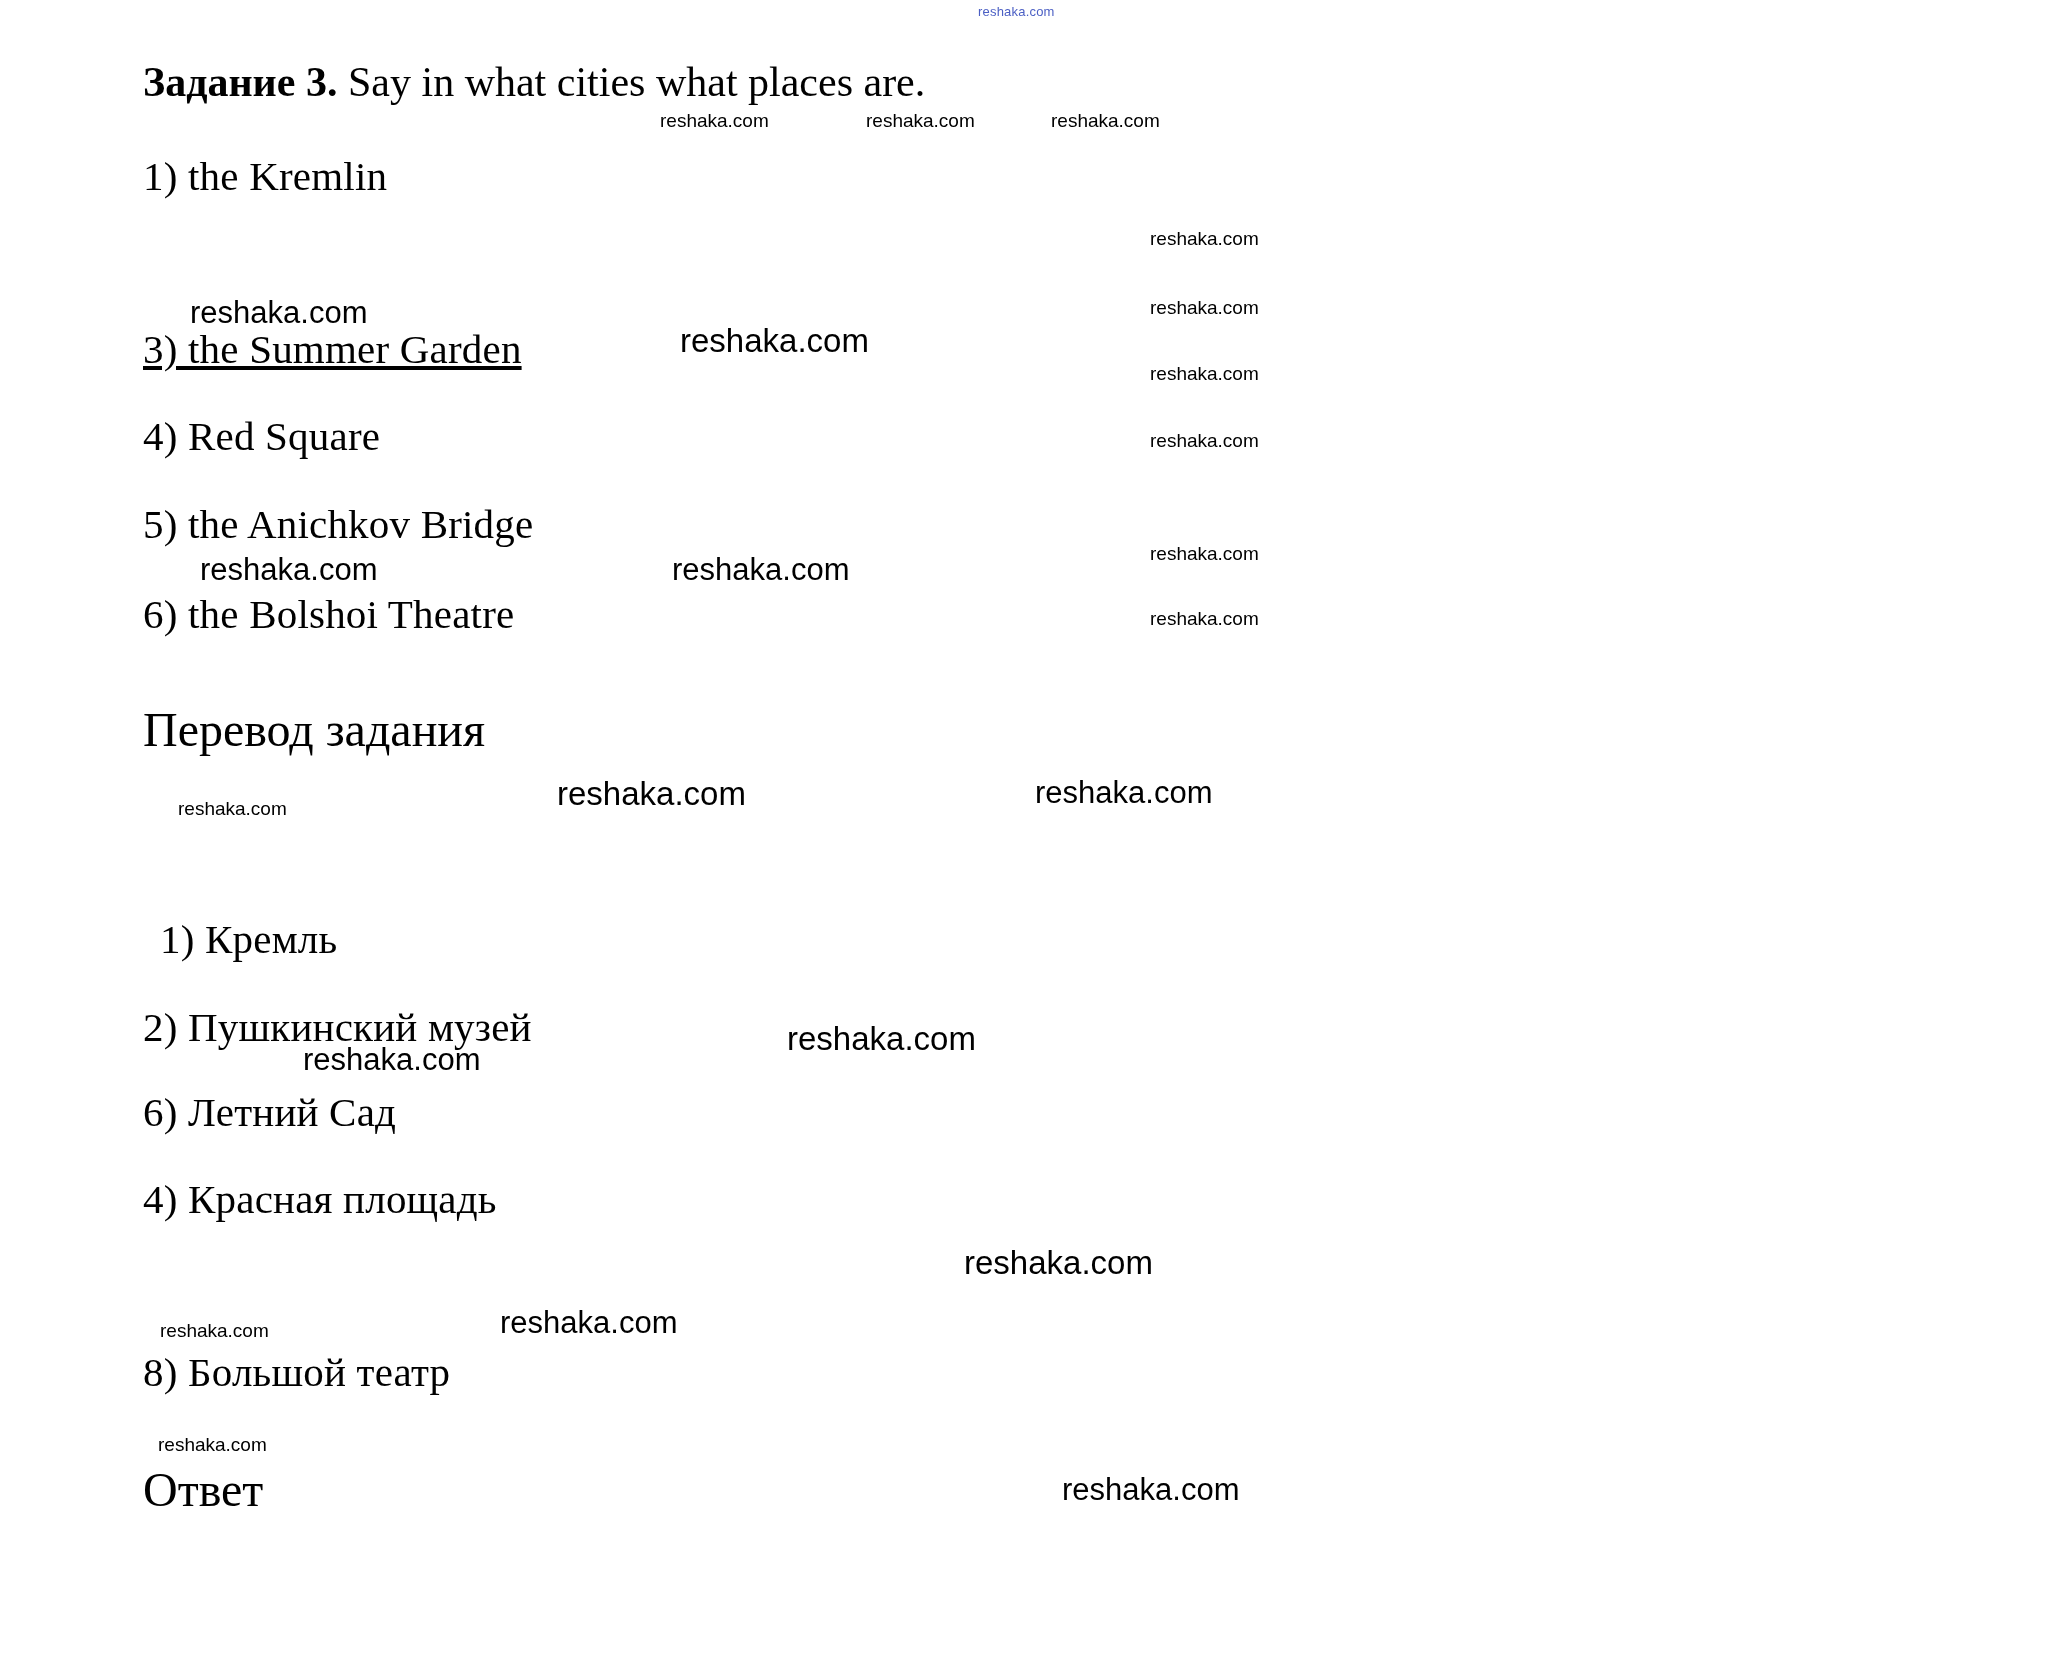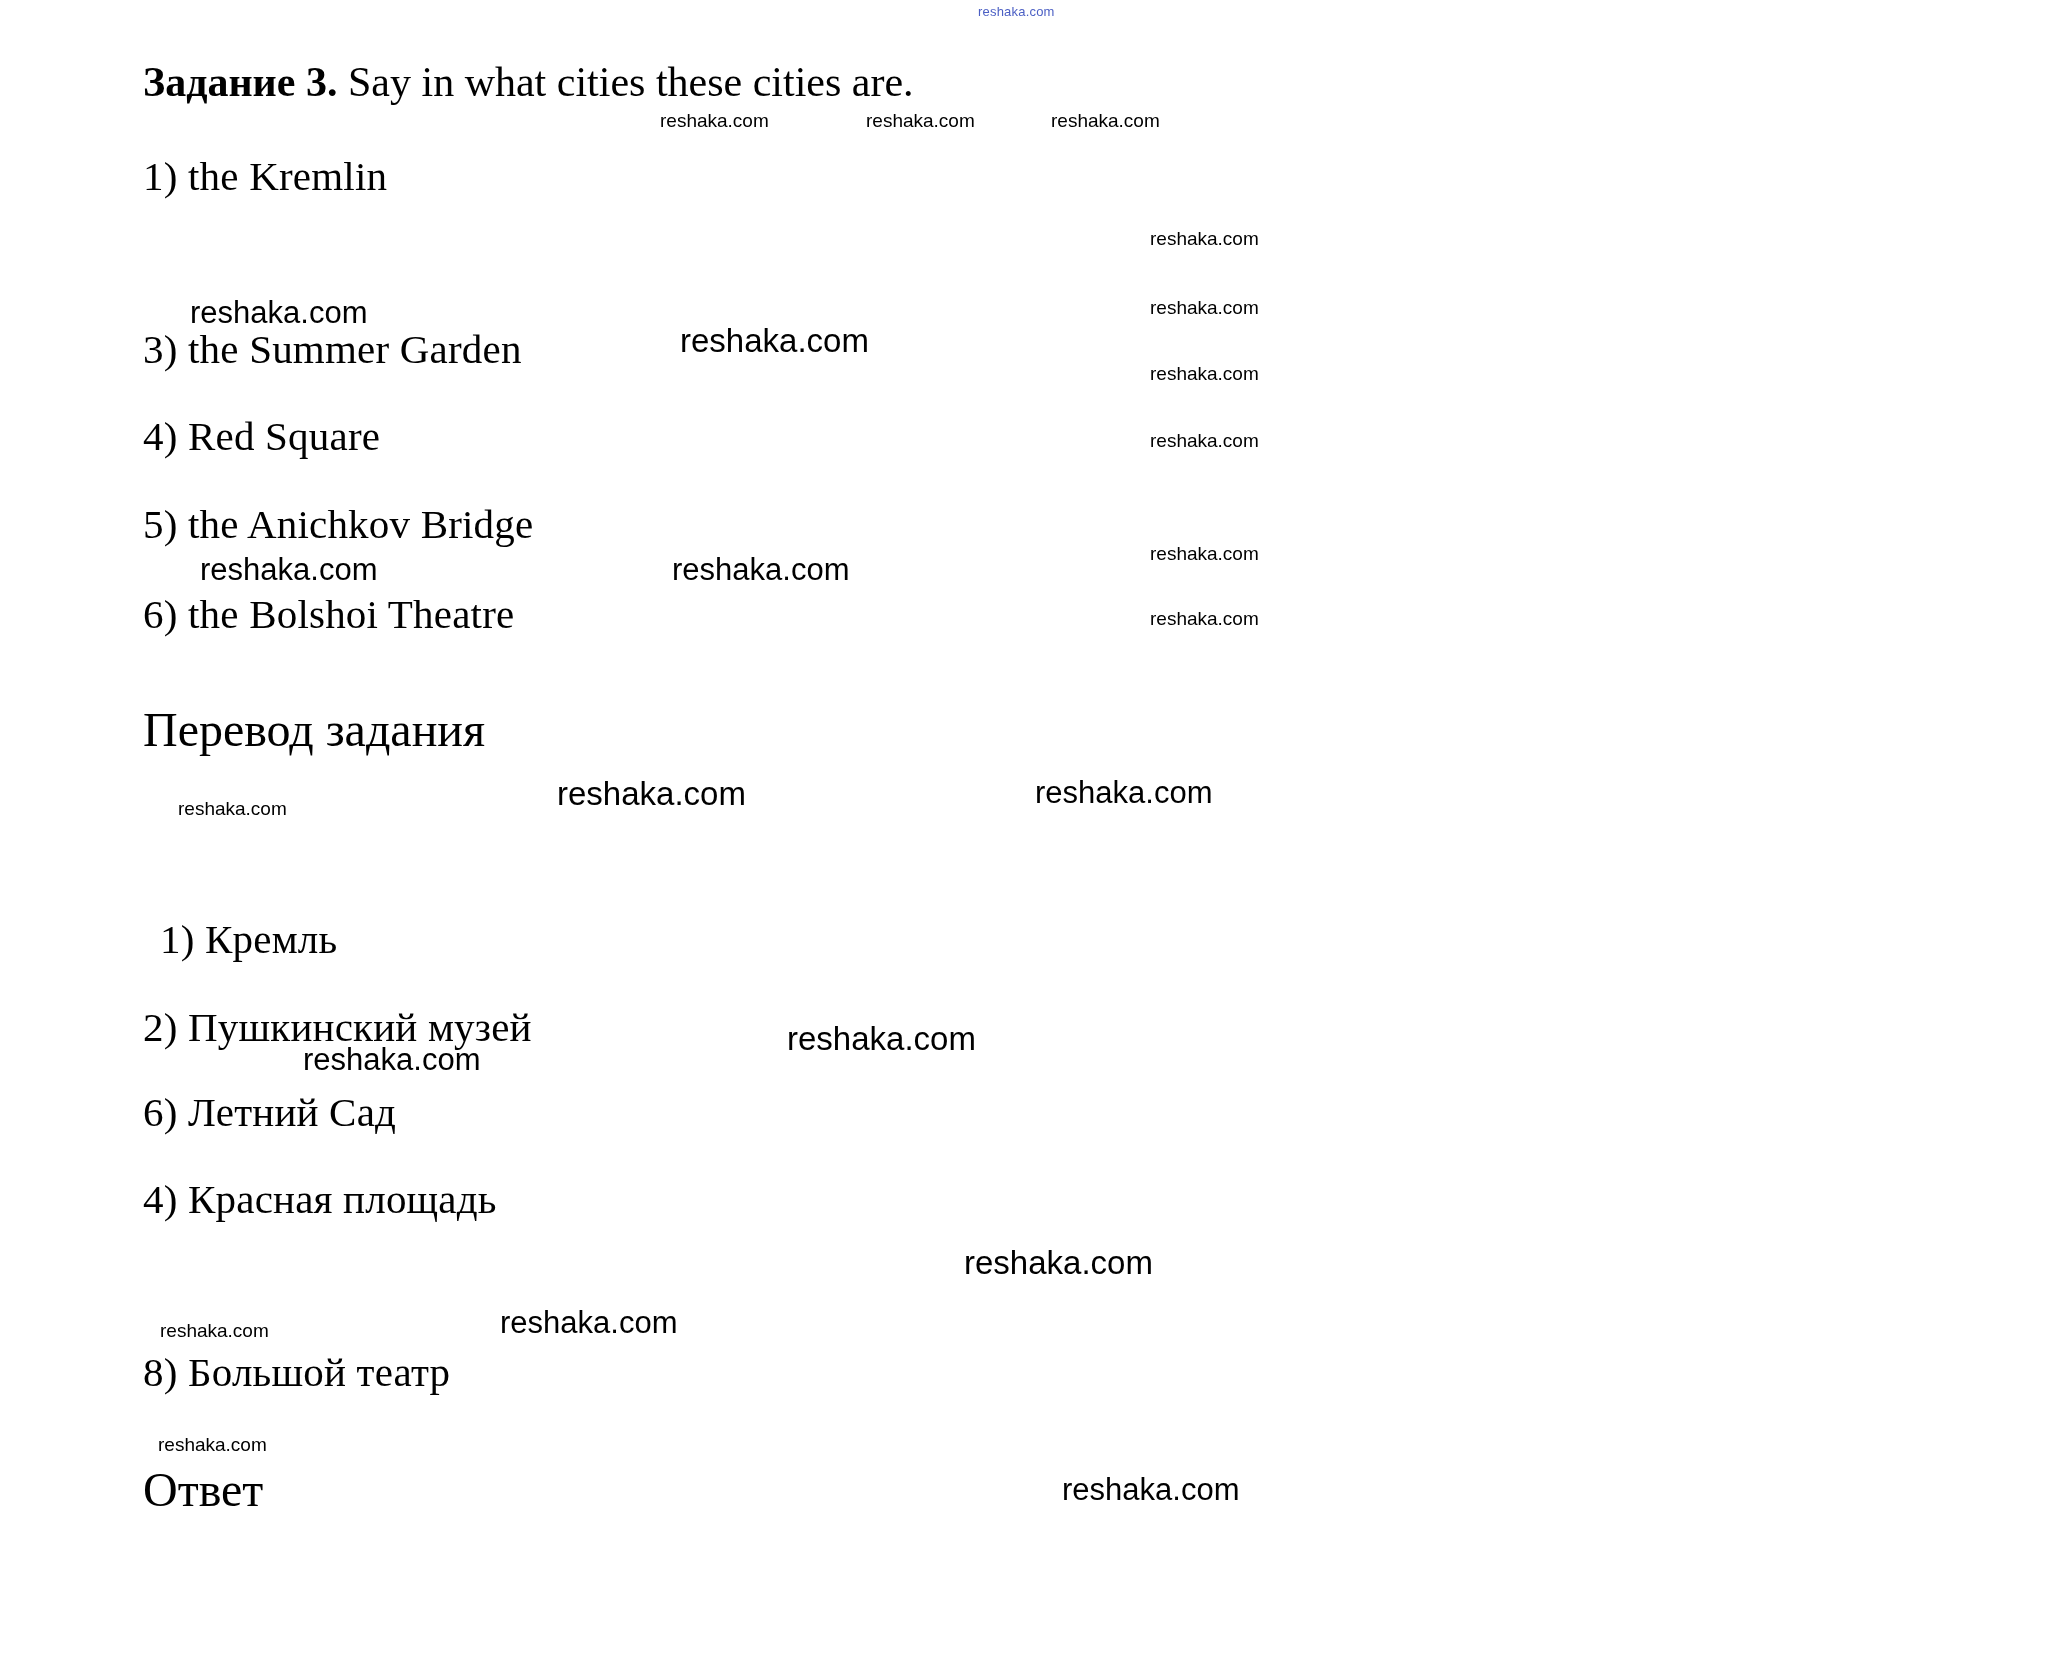--- a/index.html
+++ b/index.html
@@ -78,25 +78,25 @@
 </style>
 </head>
 <body>
 
 <div class="page">
 
   <div class="wm-top">reshaka.com</div>
 
   <div class="task-title">
     <b>Задание 3.</b>
-    <span class="rest">Say in what cities these cities are.</span>
+    <span class="rest">Say in what cities what places are.</span>
   </div>
 
   <div class="line" style="left:143px; top:152px;">1) the Kremlin</div>
-  <div class="line" style="left:143px; top:325px;">3) the Summer Garden</div>
+  <div class="line" style="left:143px; top:325px;text-decoration:underline;">3) the Summer Garden</div>
   <div class="line" style="left:143px; top:412px;">4) Red Square</div>
   <div class="line" style="left:143px; top:500px;">5) the Anichkov Bridge</div>
   <div class="line" style="left:143px; top:590px;">6) the Bolshoi Theatre</div>
 
   <div class="italic-head" style="left:143px; top:702px;">Перевод задания</div>
 
 
   <div class="line ru" style="left:160px; top:915px;">1) Кремль</div>
   <div class="line ru" style="left:143px; top:1003px;">2) Пушкинский музей</div>
   <div class="line ru" style="left:143px; top:1088px;">6) Летний Сад</div>

